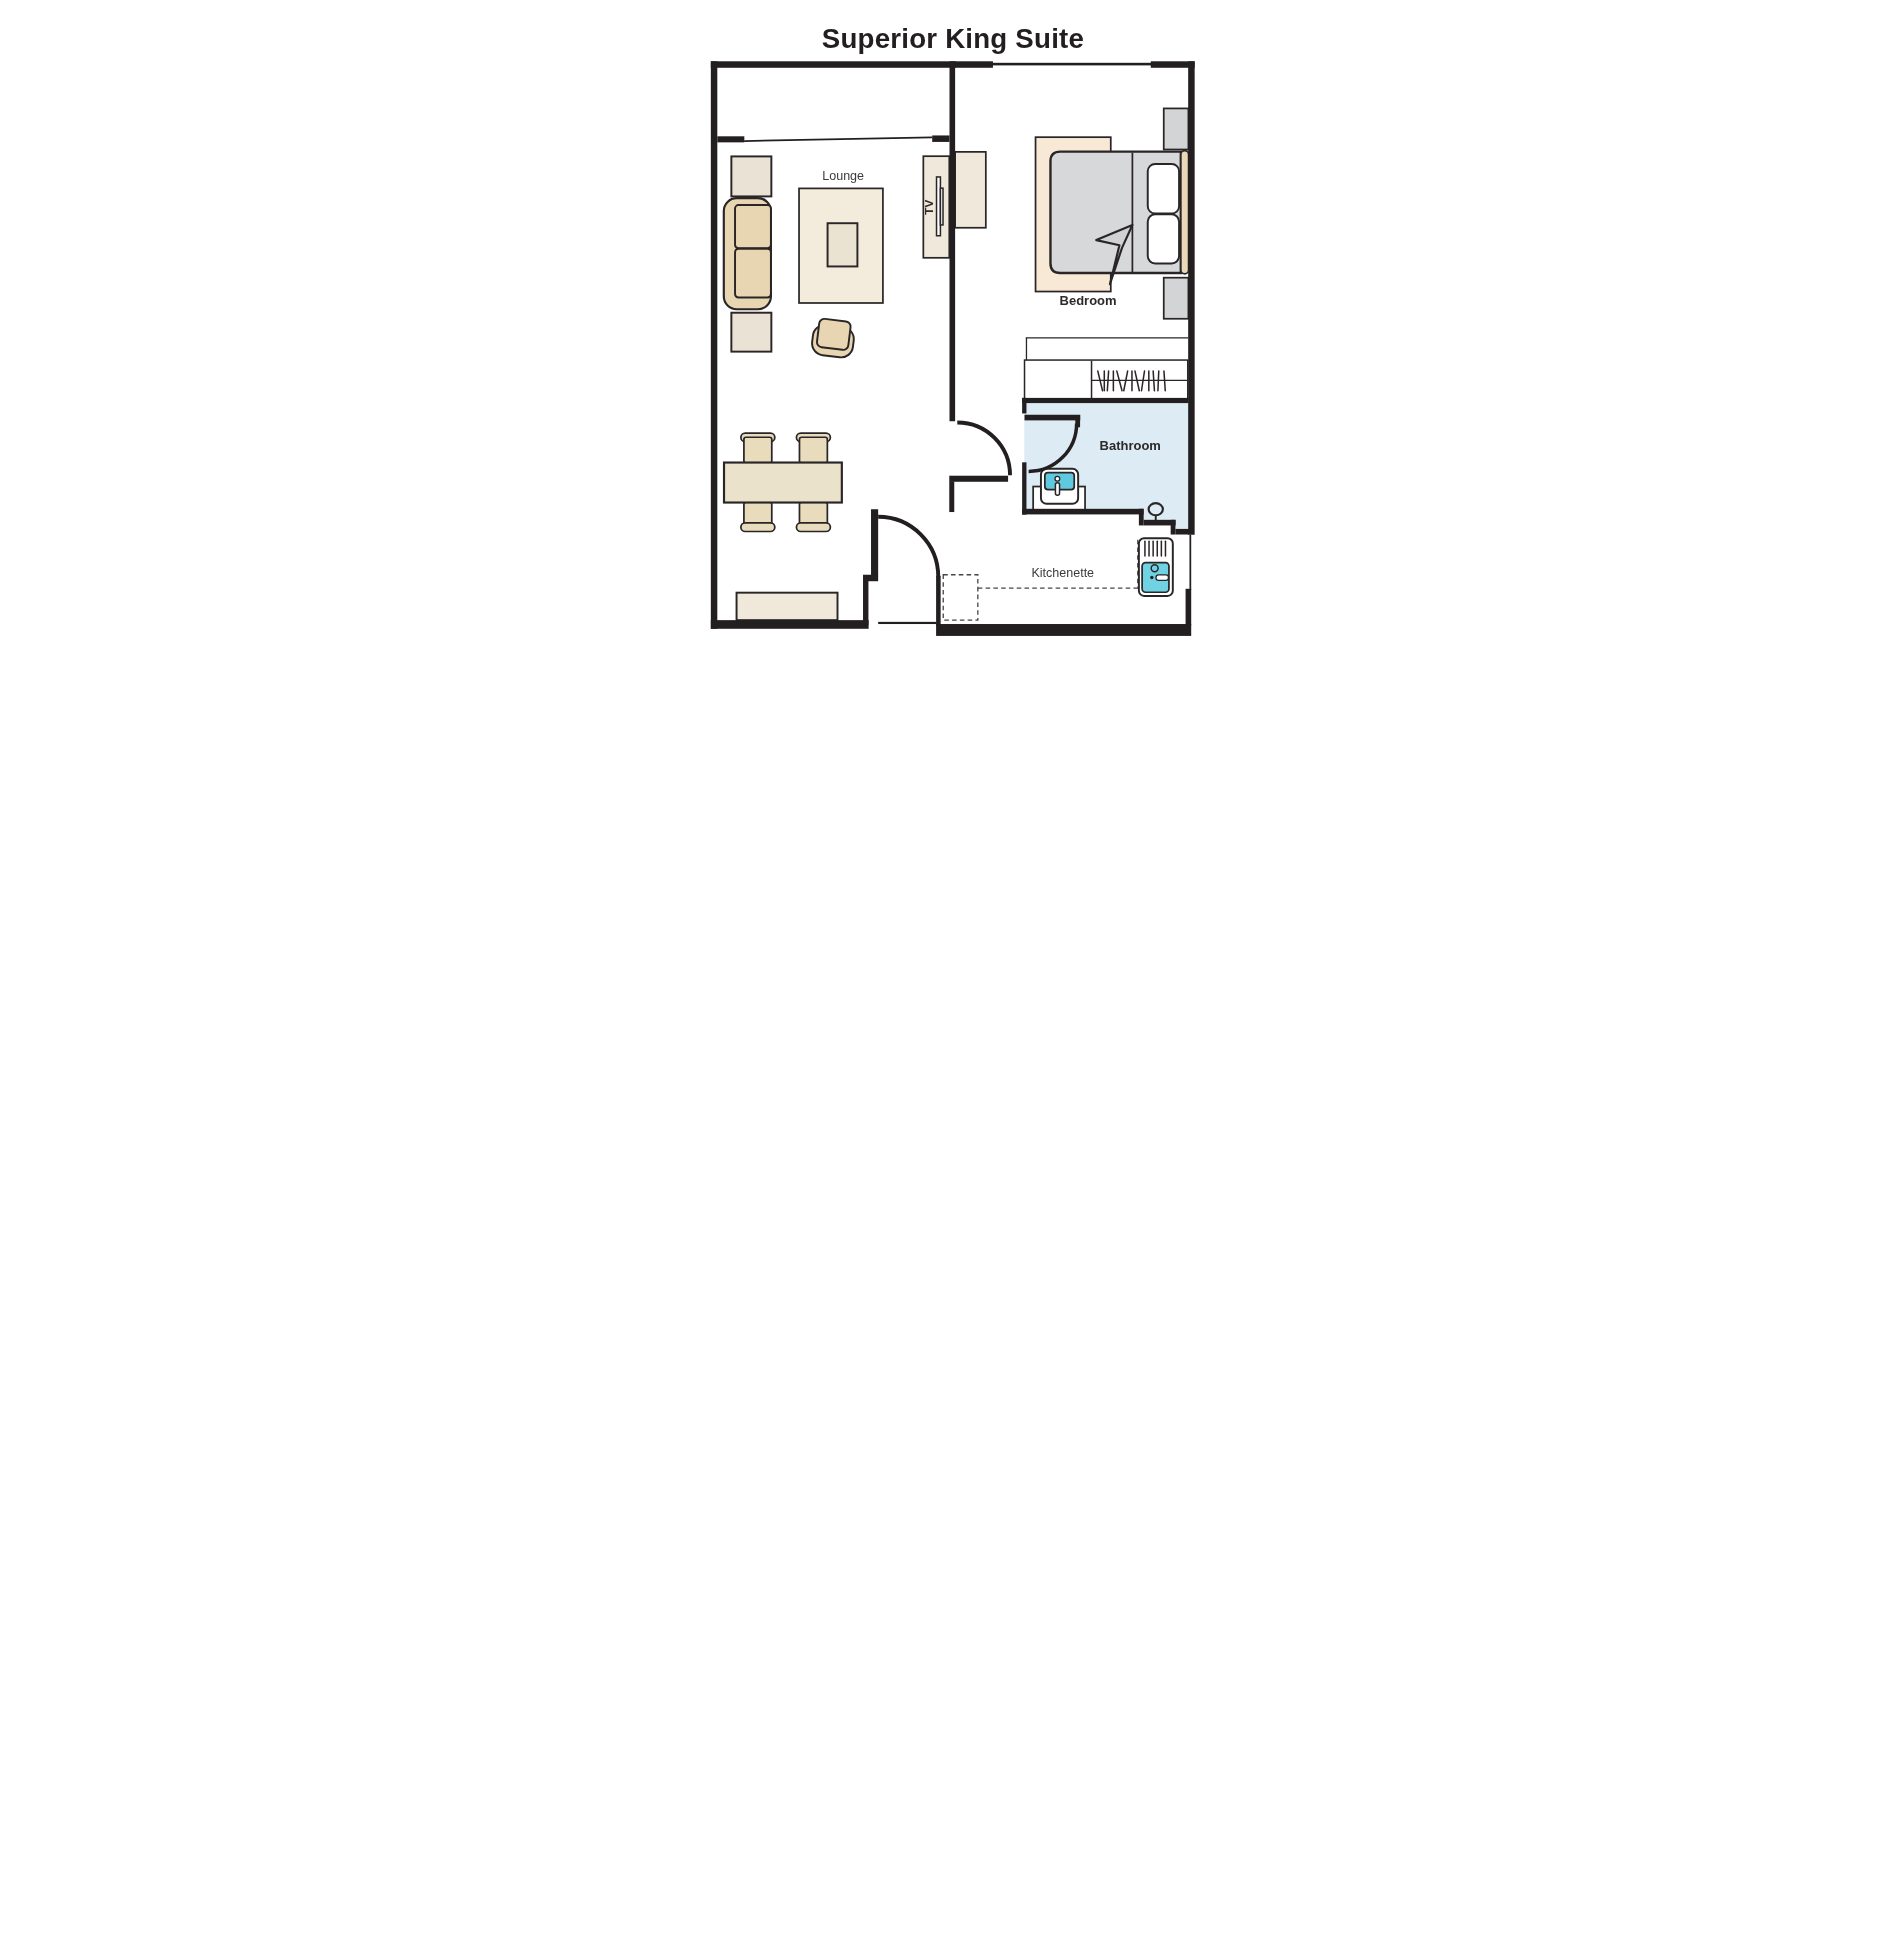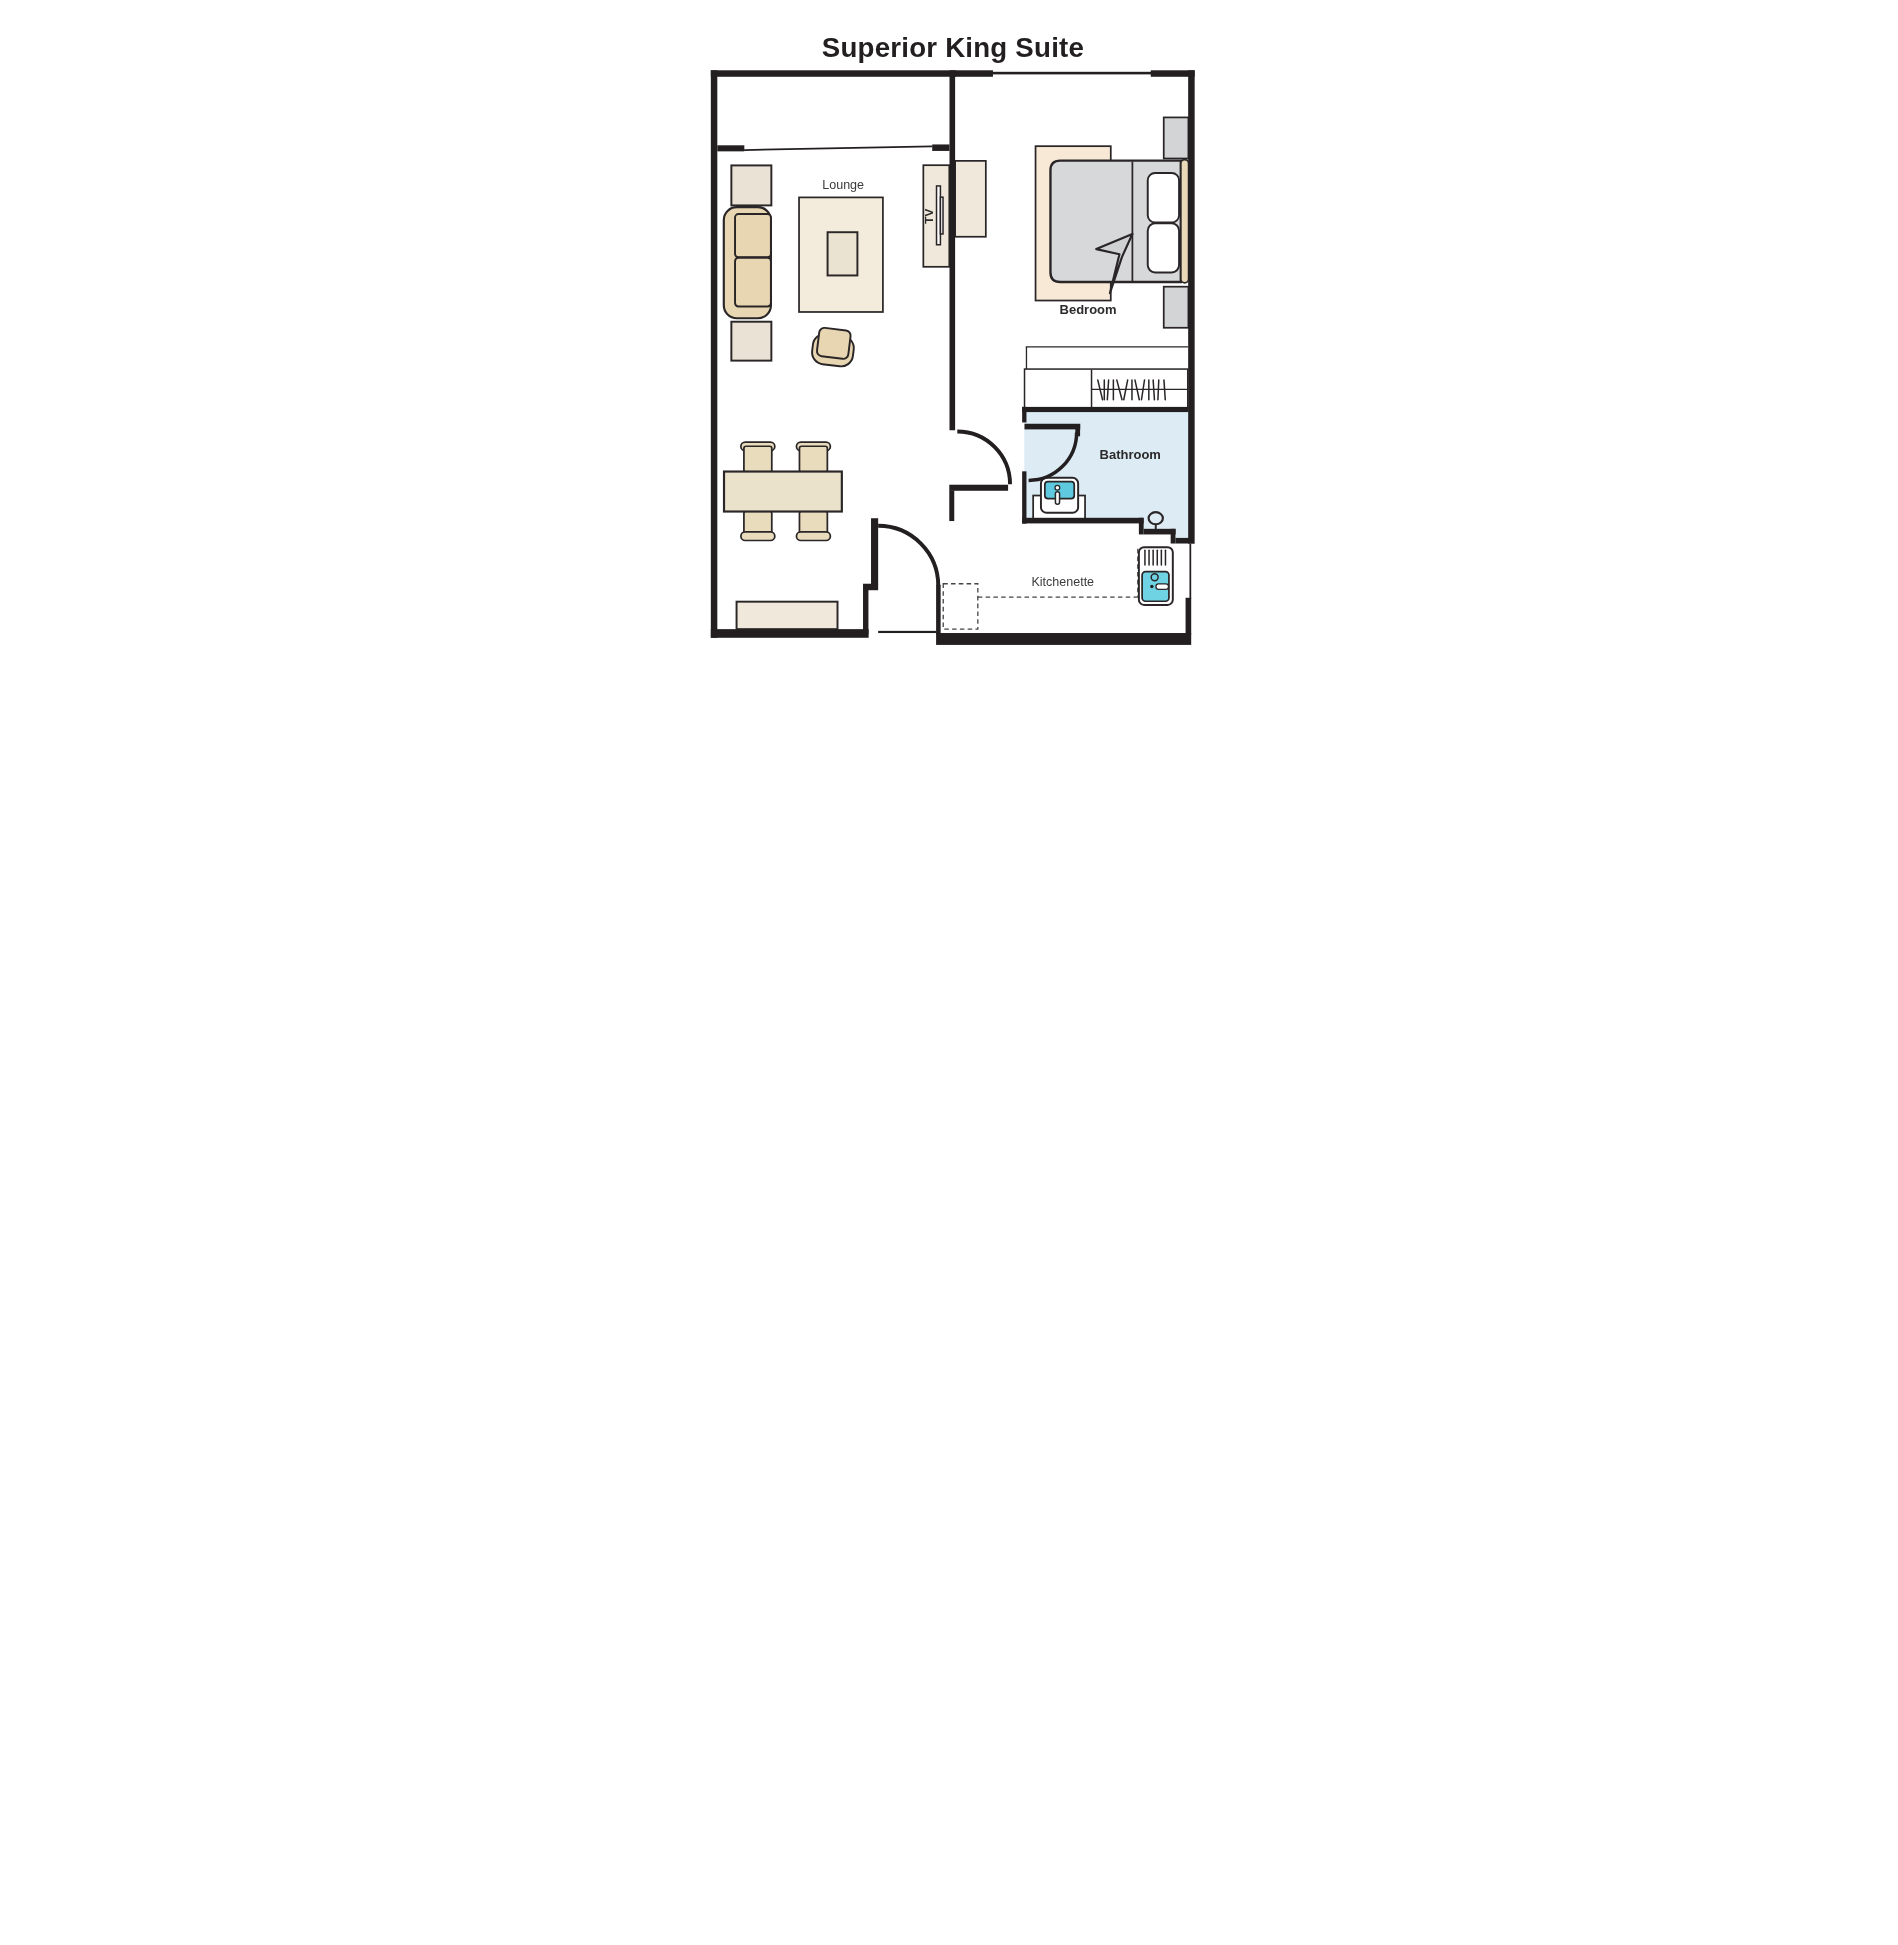--- a/index.html
+++ b/index.html
@@ -1,16 +1,16 @@
 <!DOCTYPE html>
 <html style="--c-wall: #231f20; --c-line: #2a2627; --c-white: #ffffff; --c-sideTable: #eae2d4; --c-rug: #f3ecdd; --c-coffeeTable: #eae3d1; --c-sofa: #e8d6b2; --c-chair: #e9dcbd; --c-table: #ebe2cc; --c-sideboard: #efe8db; --c-console: #f0e9db; --c-bedRug: #f7e9d6; --c-bed: #d7d8da; --c-fold: #cfd1d3; --c-pillow: #ffffff; --c-headboard: #e9d9b8; --c-nightstand: #d3d4d6; --c-bathFloor: #dcebf4; --c-vanityTeal: #5fcadf; --c-kitchenTeal: #6fd3e3; --c-labelDark: #2d2a2b; --c-labelMid: #3c3a3b; --c-dash: #454545;font-size:10.4px"><head>
 <meta charset="utf-8">
 <style>
   html,body{margin:0;padding:0;background:#ffffff;font-family:"Liberation Sans",sans-serif;}
-  .plan-wrap{max-width:633px;margin:13px auto;}
+  .plan-wrap{max-width:633px;margin:4px auto;}
   svg{display:block;width:100%;height:auto;}
   
   .f-wall{fill:var(--c-wall);}
   .f-white{fill:var(--c-white);}
   .f-none{fill:none;}
   .f-sideTable{fill:var(--c-sideTable);}
   .f-rug{fill:var(--c-rug);}
   .f-coffee{fill:var(--c-coffeeTable);}
   .f-sofa{fill:var(--c-sofa);}
   .f-chair{fill:var(--c-chair);}

